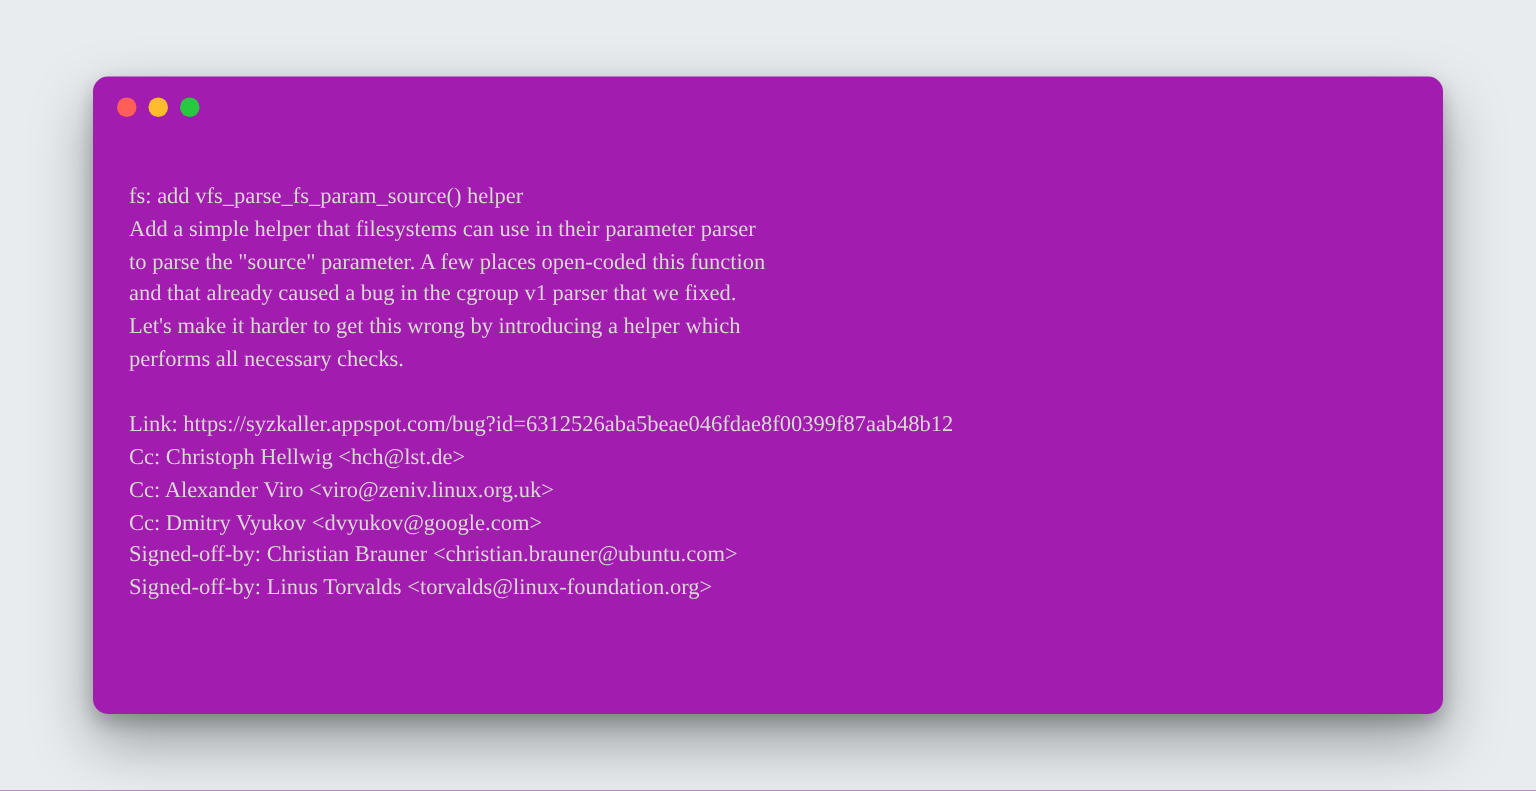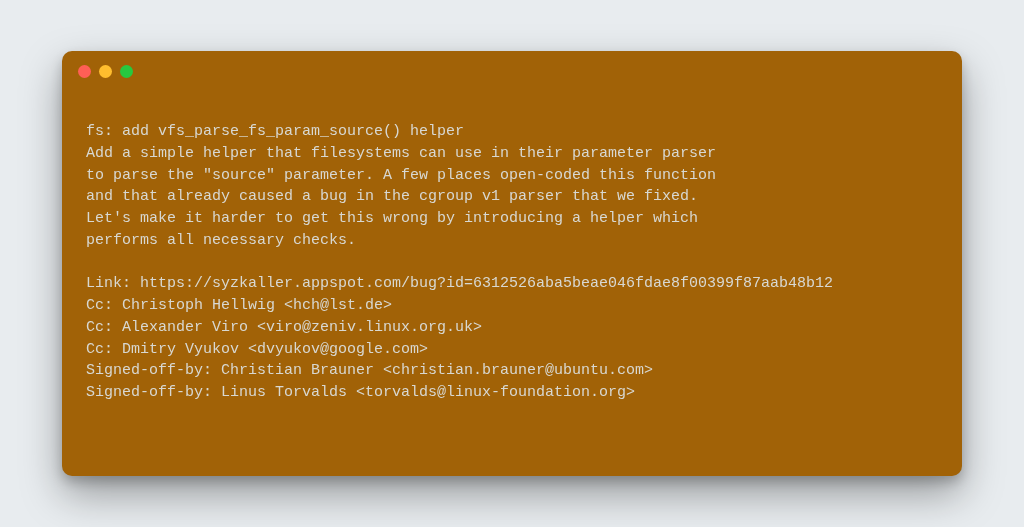--- a/index.html
+++ b/index.html
@@ -6,25 +6,26 @@
   html, body { width: 1024px; height: 527px; }
   body {
     background: #e8ecef;
     display: flex;
     align-items: center;
     justify-content: center;
     font-family: "SF Mono", "Menlo", "Consolas", "Liberation Mono", monospace;
   }
   .terminal {
     width: 900px;
-    background: #a16207;
+    background: #a21caf;
     border-radius: 10px;
     box-shadow: 0 18px 40px rgba(0,0,0,0.35), 0 6px 12px rgba(0,0,0,0.2);
     overflow: hidden;
     padding-bottom: 50px;
+    font-family: Liberation Serif, serif;
   }
   .titlebar {
     height: 40px;
     display: flex;
     align-items: center;
     padding: 0 16px;
     gap: 8px;
   }
   .dot {
     width: 13px;

